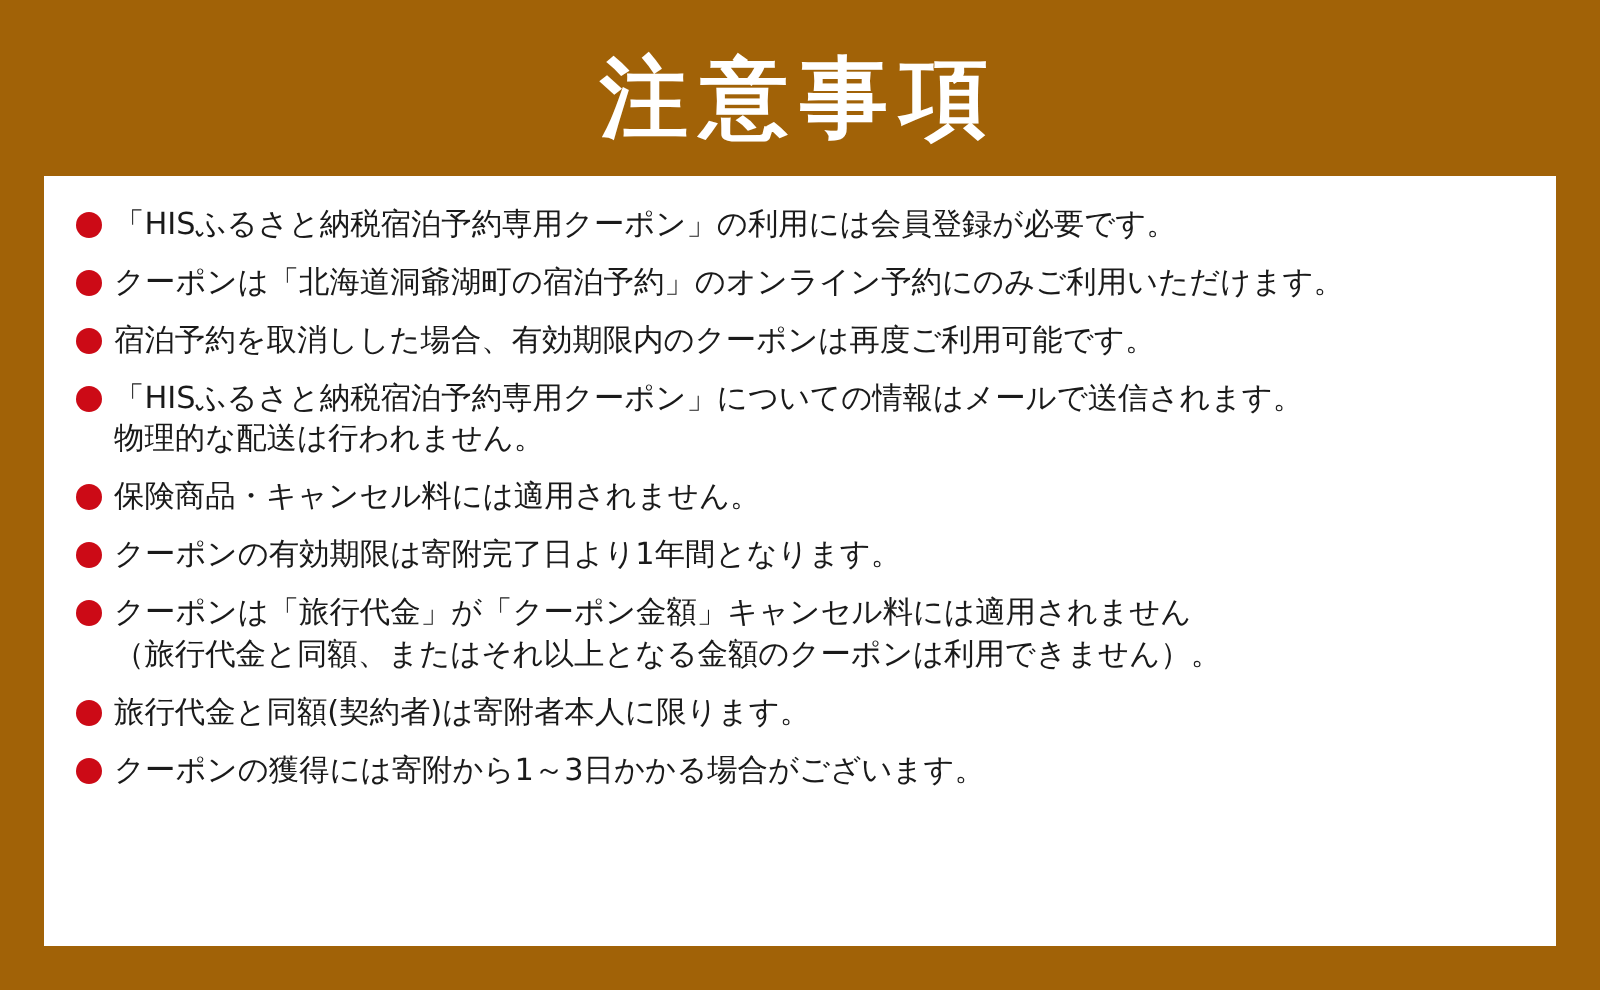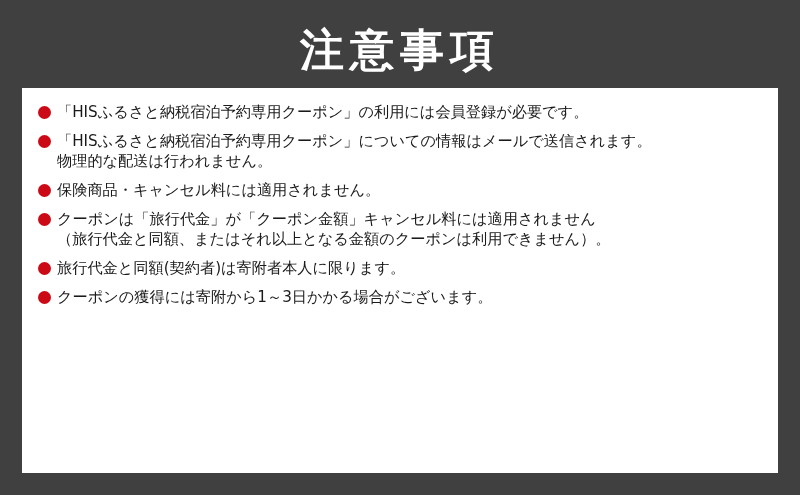--- a/index.html
+++ b/index.html
@@ -10,21 +10,21 @@
     width: 800px;
     height: 495px;
     background: #ffffff;
     font-family: "Liberation Sans", sans-serif;
     overflow: hidden;
   }
   .poster {
     position: relative;
     width: 800px;
     height: 495px;
-    background: #404040;
+    background: #a16207;
     box-sizing: border-box;
     padding: 14px 14px 14px 14px;
   }
   .title {
     color: #ffffff;
     font-size: 44px;
     font-weight: bold;
     text-align: center;
     letter-spacing: 6px;
     line-height: 1.1;
@@ -81,26 +81,38 @@
 <div class="poster">
   <div class="title">注意事項</div>
   <div class="panel">
     <ul class="list">
       <li class="item">
         <span class="bullet"></span>
         <span class="text">「HISふるさと納税宿泊予約専用クーポン」の利用には会員登録が必要です。</span>
       </li>
       <li class="item">
         <span class="bullet"></span>
+        <span class="text">クーポンは「北海道洞爺湖町の宿泊予約」のオンライン予約にのみご利用いただけます。</span>
+      </li>
+      <li class="item">
+        <span class="bullet"></span>
+        <span class="text">宿泊予約を取消しした場合、有効期限内のクーポンは再度ご利用可能です。</span>
+      </li>
+      <li class="item">
+        <span class="bullet"></span>
         <span class="text">「HISふるさと納税宿泊予約専用クーポン」についての情報はメールで送信されます。
 物理的な配送は行われません。</span>
       </li>
       <li class="item">
         <span class="bullet"></span>
         <span class="text">保険商品・キャンセル料には適用されません。</span>
+      </li>
+      <li class="item">
+        <span class="bullet"></span>
+        <span class="text">クーポンの有効期限は寄附完了日より1年間となります。</span>
       </li>
       <li class="item">
         <span class="bullet"></span>
         <span class="text">クーポンは「旅行代金」が「クーポン金額」キャンセル料には適用されません
 （旅行代金と同額、またはそれ以上となる金額のクーポンは利用できません）。</span>
       </li>
       <li class="item">
         <span class="bullet"></span>
         <span class="text">旅行代金と同額(契約者)は寄附者本人に限ります。</span>
       </li>

